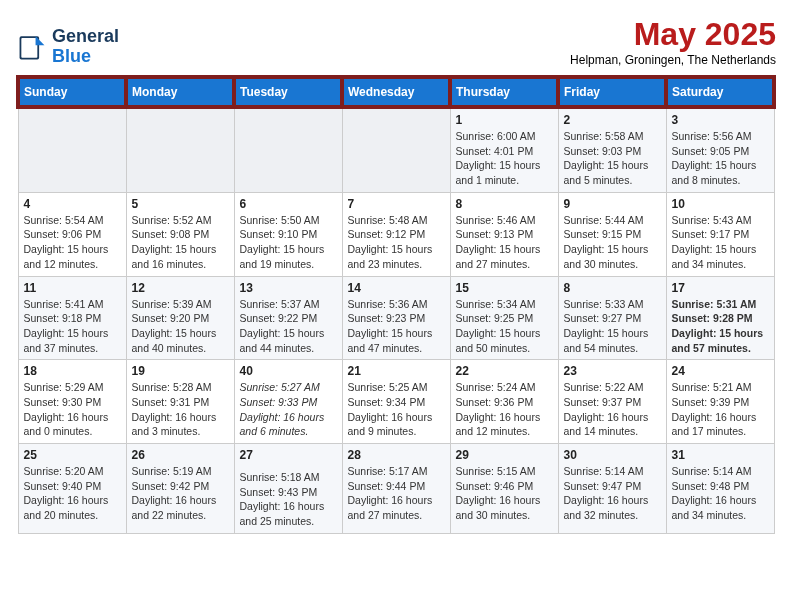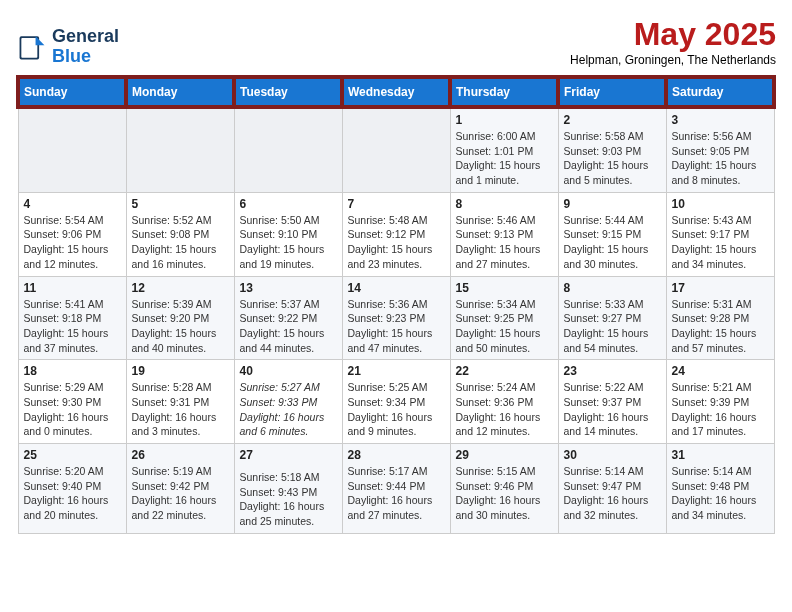--- a/index.html
+++ b/index.html
@@ -131,21 +131,21 @@
   </thead>
   <tbody id="calendar-body">
   <tr>
         <td class="empty"></td>
         <td class="empty"></td>
         <td class="empty"></td>
         <td class="empty"></td>
         <td>
           <div class="day-num">1</div>
           <div class="day-info" style="white-space: pre-line;">Sunrise: 6:00 AM
-Sunset: 1:01 PM
+Sunset: 4:01 PM
 Daylight: 15 hours
 and 1 minute.</div>
         </td>
         <td>
           <div class="day-num">2</div>
           <div class="day-info" style="white-space: pre-line;">Sunrise: 5:58 AM
 Sunset: 9:03 PM
 Daylight: 15 hours
 and 5 minutes.</div>
         </td>
@@ -246,21 +246,21 @@
         </td>
         <td>
           <div class="day-num">8</div>
           <div class="day-info" style="white-space: pre-line;">Sunrise: 5:33 AM
 Sunset: 9:27 PM
 Daylight: 15 hours
 and 54 minutes.</div>
         </td>
         <td>
           <div class="day-num">17</div>
-          <div class="day-info" style="white-space: pre-line;">Sunrise: 5:31 AM
+          <div class="day-info" style="white-space: pre-line; font-weight: bold;">Sunrise: 5:31 AM
 Sunset: 9:28 PM
 Daylight: 15 hours
 and 57 minutes.</div>
         </td>
       </tr>
       <tr>
         <td>
           <div class="day-num">18</div>
           <div class="day-info" style="white-space: pre-line;">Sunrise: 5:29 AM
 Sunset: 9:30 PM

